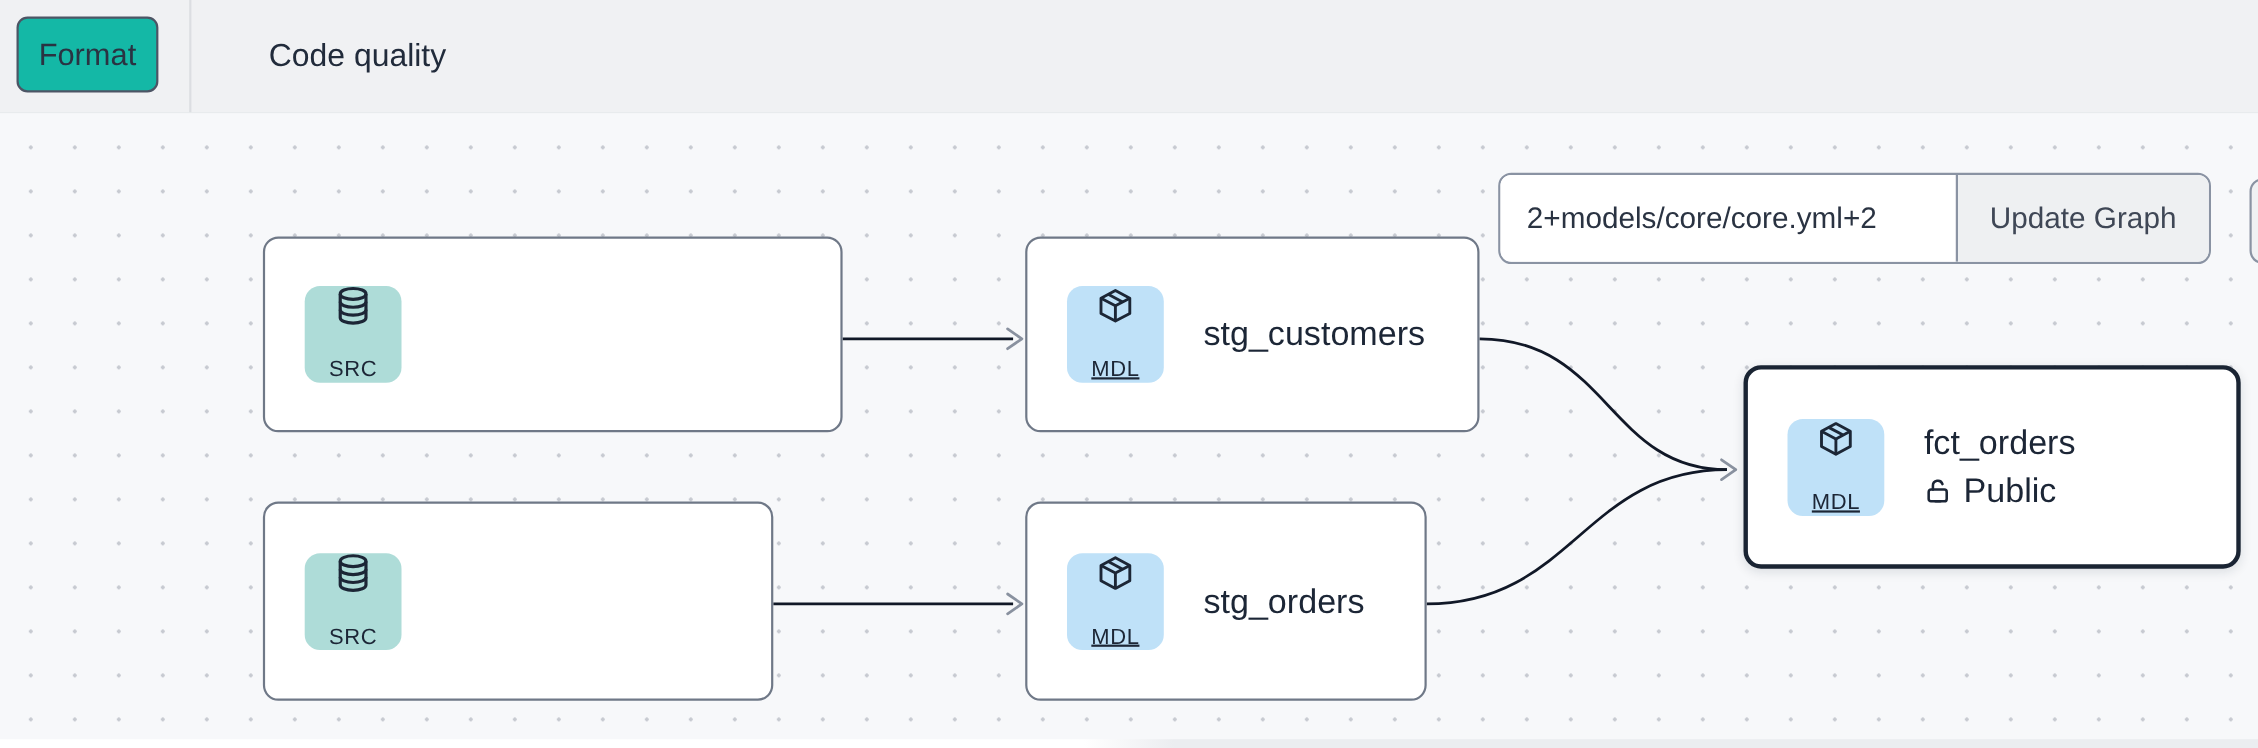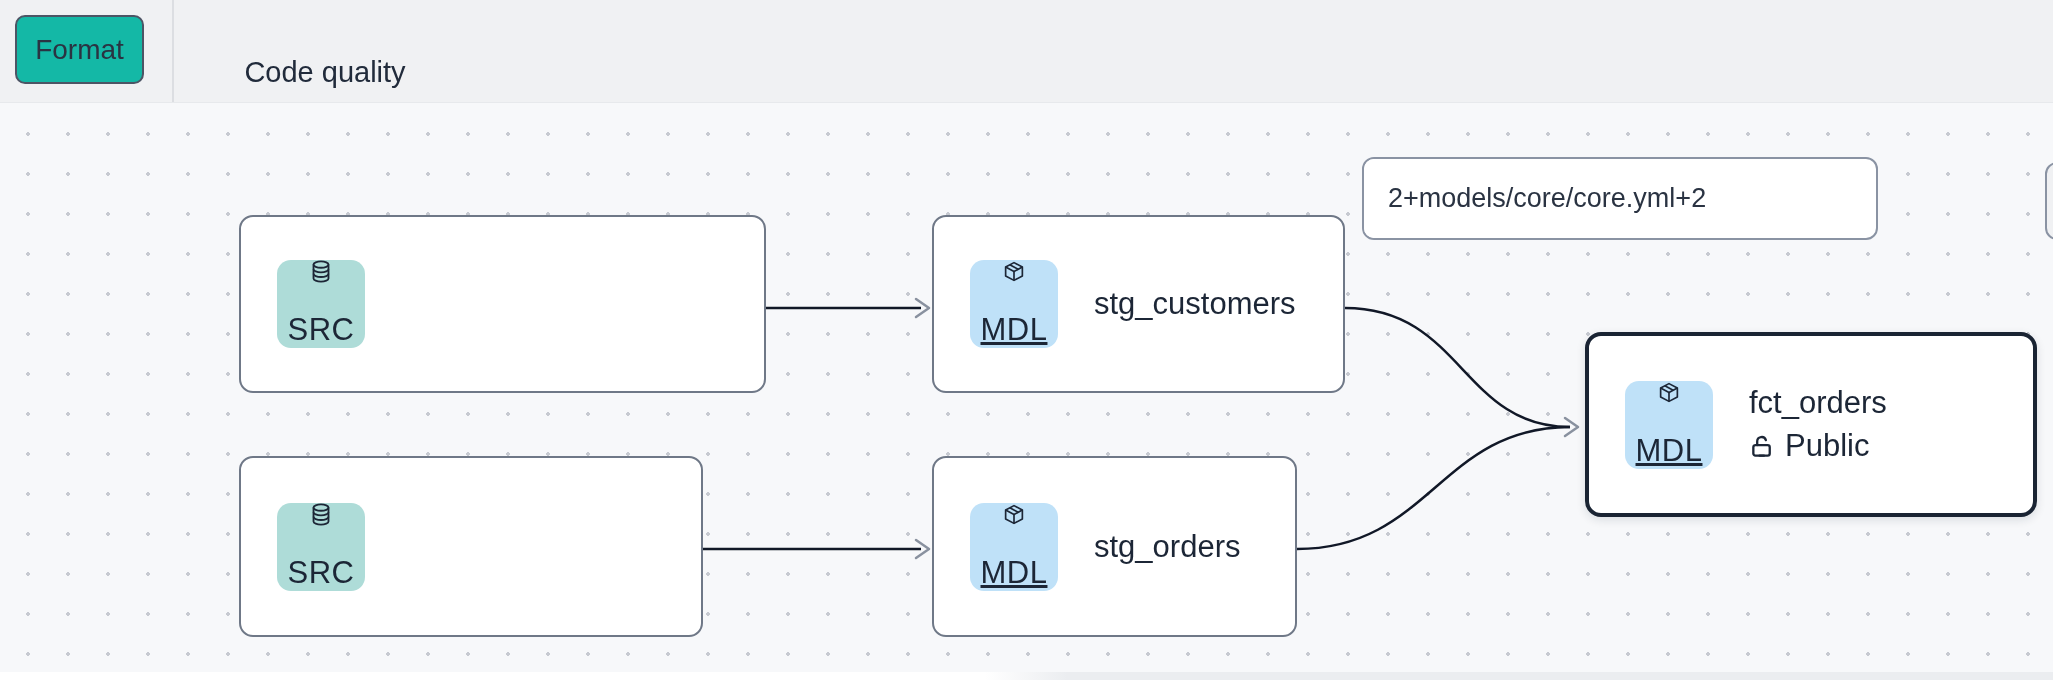--- a/index.html
+++ b/index.html
@@ -16,21 +16,21 @@
   .format-btn {
     position:absolute; left:15px; top:15px; width:129px; height:69px;
     background:#14b8a6; border:2.5px solid var(--button-border,#4d5565); border-radius:10px;
     font-size:28px; color:#2a3342; font-family:inherit; cursor:pointer;
   }
   .topbar-divider { position:absolute; left:172px; top:0; width:2px; height:102px; background:#dcdee2; }
   .tab {
     position:absolute; top:0; height:103px; display:flex; align-items:center; justify-content:center;
     font-size:29px; color:#212b3b; cursor:pointer;
   }
-  .tab-codequality { left:210px; width:230px;margin-top:21px; }
+  .tab-codequality { left:210px; width:230px; }
   .tab-lineage { left:441px; width:171px; border-bottom:6px solid var(--tab-underline,#99a1ab); }
 
   
   .canvas {
     position:absolute; left:0; top:103px; width:2053px; height:577px; overflow:hidden;
     background-color:var(--canvas-bg,#f7f8fa);
     background-image:radial-gradient(circle, var(--dot,#c7cad1) 1.7px, transparent 1.8px);
     background-size:40px 40px; background-position:8px 11px;
   }
   .edges { position:absolute; left:0; top:0; width:2053px; height:577px; }
@@ -42,28 +42,28 @@
     display:flex; align-items:center; padding-left:36px; gap:36px; cursor:pointer;
   }
   .node.selected { border:4px solid var(--selected-border,#1a2433); border-radius:16px;
     box-shadow:0 3px 10px rgba(20,30,50,.12); }
   .badge {
     width:88px; height:88px; border-radius:14px; flex:0 0 auto;
     display:flex; flex-direction:column; align-items:center; justify-content:center; gap:1px;
   }
   .badge.src { background:var(--src-badge-bg,#aedcd8); }
   .badge.mdl { background:var(--mdl-badge-bg,#bfe1f8);text-decoration:underline; }
-  .badge span { font-size:31px; letter-spacing:.5px; color:var(--ink,#1c2636);margin-top:28px; }
+  .badge span { font-size:20px; letter-spacing:.5px; color:var(--ink,#1c2636);margin-top:28px; }
   .node-label { font-size:31px; color:var(--ink,#1c2636); white-space:nowrap; }
   .node-text-col { display:flex; flex-direction:column; gap:7px; }
   .access-row { display:flex; align-items:center; gap:9px; font-size:31px; color:var(--ink,#1c2636); }
 
   
   .selector-group {
-    position:absolute; left:1362px; top:54px; width:516px; height:83px;
+    position:absolute; left:1362px; top:54px; width:648px; height:83px;
     border:2px solid var(--control-border,#8a93a3); border-radius:12px;
     display:flex; overflow:hidden; background:#fff;
   }
   .selector-input {
     width:416px; height:100%; border:0; outline:0; background:#fff;
     font-family:inherit; font-size:27px; color:#2a3342; padding:0 24px;
   }
   .update-btn {
     width:232px; height:100%; border:0; border-left:2px solid var(--control-border,#8a93a3);
     background:var(--control-bg,#eef0f2); font-family:inherit; font-size:27px; color:#3f4756; cursor:pointer;
@@ -186,19 +186,20 @@
               <path d="M11,23.5 h4.5"></path>
             </g>
           </svg>
           <span>Public</span>
         </div>
       </div>
     </div>
 
     <div class="selector-group">
       <input class="selector-input" type="text" value="2+models/core/core.yml+2" style="">
+      <button class="update-btn">Update Graph</button>
     </div>
 
     <div class="edge-control"></div>
 
     <div class="bottom-strip"></div>
   </div>
 </div>
 
 </body></html>

